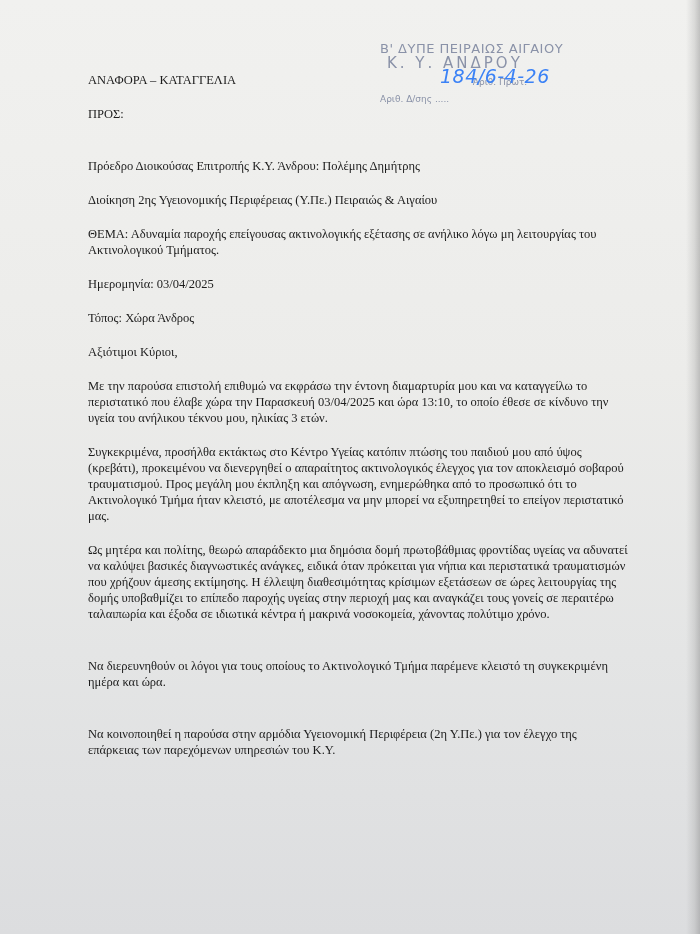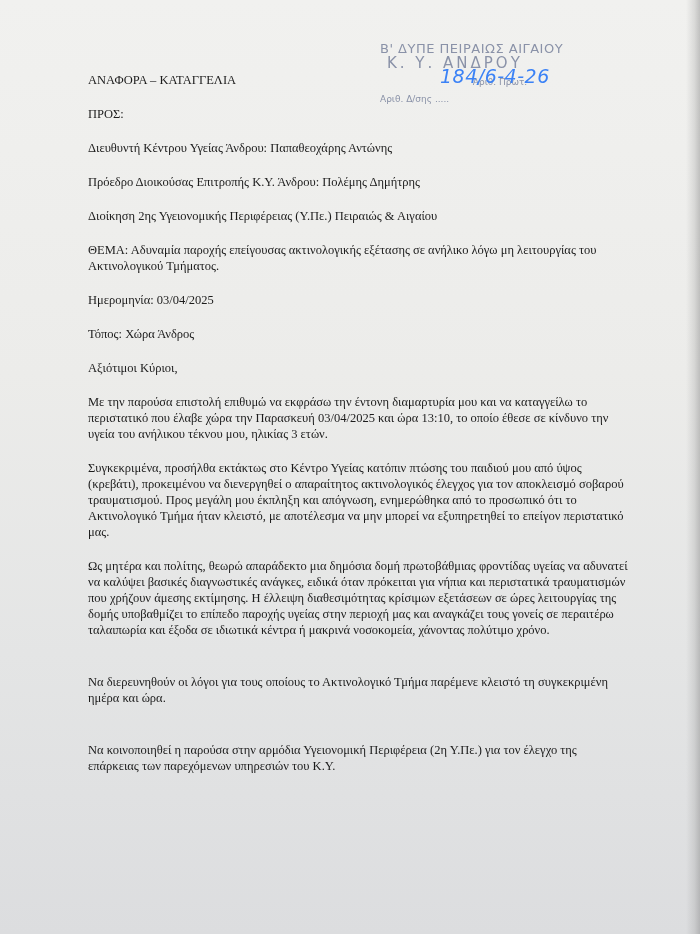--- a/index.html
+++ b/index.html
@@ -48,21 +48,20 @@
     <span class="hand">184/6-4-26</span>
   </div>
   <div class="l4">Αριθ. Δ/σης .....</div>
 </div>
 
 <div class="doc">
   <p class="title">ΑΝΑΦΟΡΑ – ΚΑΤΑΓΓΕΛΙΑ</p>
   <div class="gap-l"></div>
   <p>ΠΡΟΣ:</p>
   <div class="gap-l"></div>
-  <p>Διευθυντή Κέντρου Υγείας Άνδρου: Παπαθεοχάρης Αντώνης</p>
   <div class="gap-l"></div>
   <p>Πρόεδρο Διοικούσας Επιτροπής Κ.Υ. Άνδρου: Πολέμης Δημήτρης</p>
   <div class="gap-l"></div>
   <p>Διοίκηση 2ης Υγειονομικής Περιφέρειας (Υ.Πε.) Πειραιώς &amp; Αιγαίου</p>
   <div class="gap-l"></div>
   <p>ΘΕΜΑ: Αδυναμία παροχής επείγουσας ακτινολογικής εξέτασης σε ανήλικο λόγω μη λειτουργίας του Ακτινολογικού Τμήματος.</p>
   <div class="gap-l"></div>
   <p>Ημερομηνία: 03/04/2025</p>
   <div class="gap-l"></div>
   <p>Τόπος: Χώρα Άνδρος</p>

